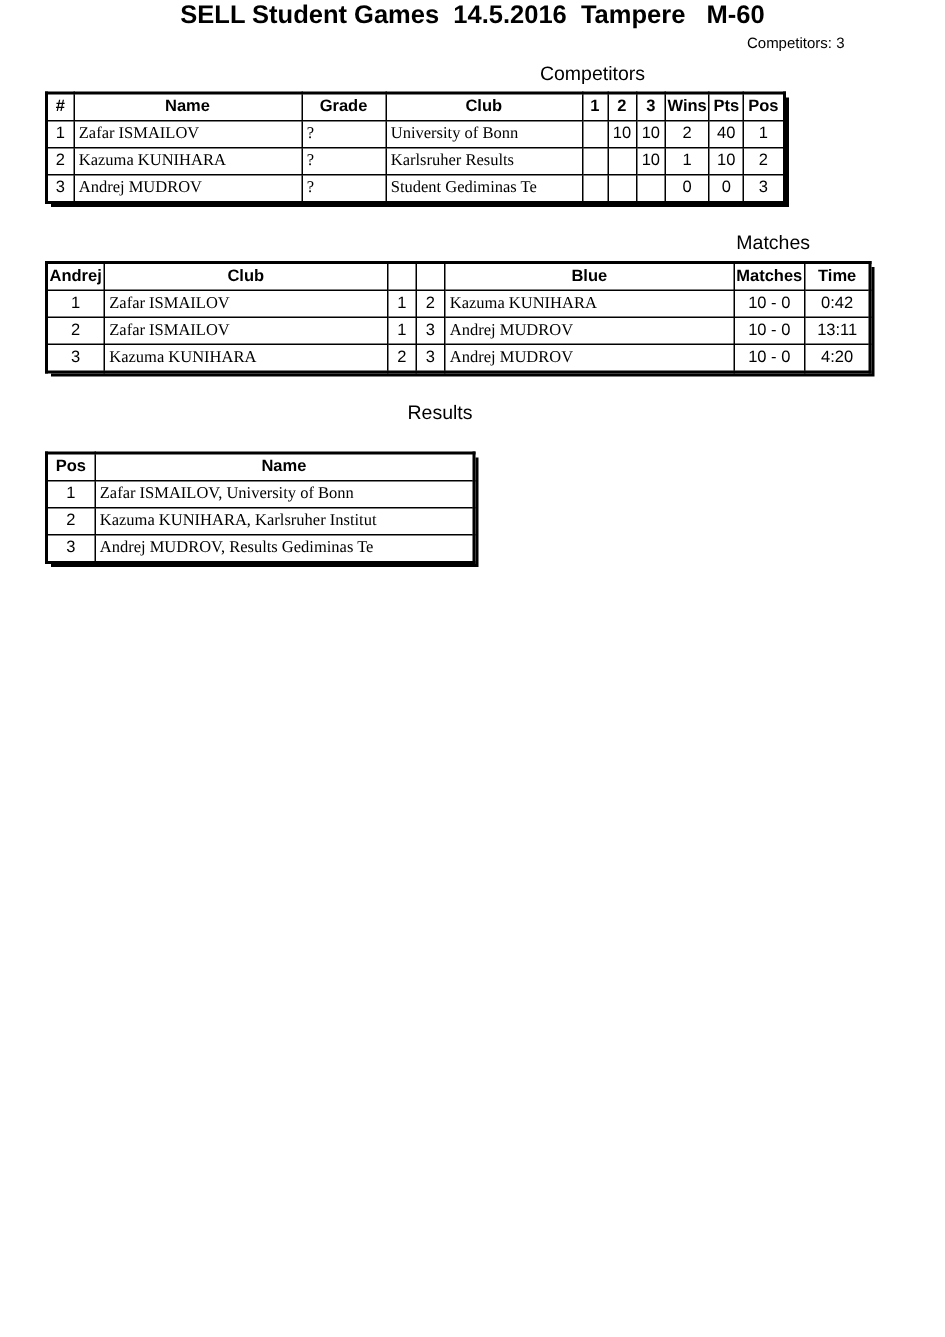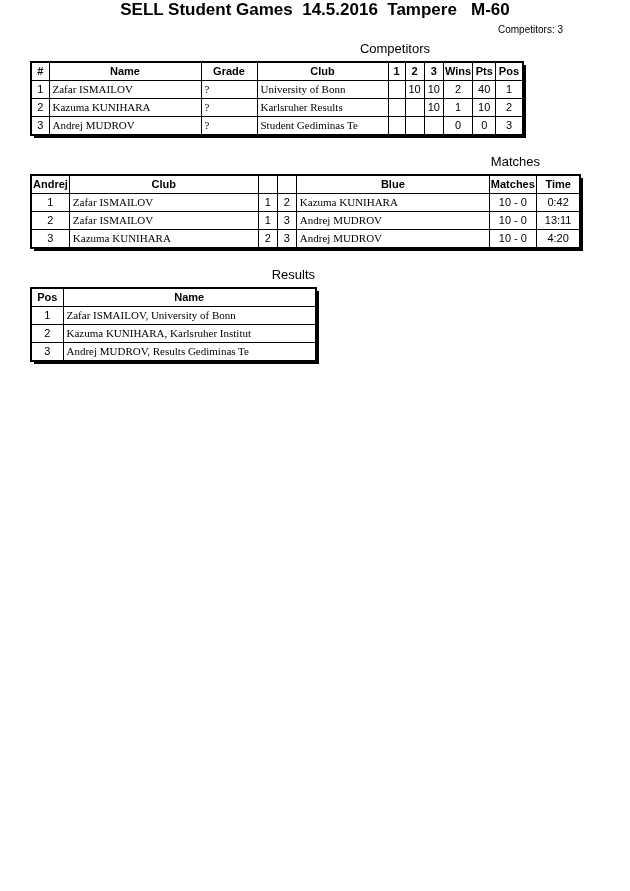--- a/index.html
+++ b/index.html
@@ -28,21 +28,21 @@
   }
 
   .heading {
     margin-left: 30px;
     text-align: right;
     font-size: 13px;
     font-weight: normal;
   }
   .comp-heading   { width: 400px; margin-top: 6px;  margin-bottom: 5px; }
   .match-heading  { width: 510px; margin-top: 18px; margin-bottom: 5px; }
-  .result-heading { width: 285px; margin-top: 18px; margin-bottom: 5px; }
+  .result-heading { width: 285px; margin-top: 18px; margin-bottom: 19px; }
 
   table.sheet {
     margin-left: 30px;
     border-collapse: collapse;
     table-layout: fixed;
     border: 2px solid #000;
     box-shadow: 3px 3px 0 -1px #000;
     background: #fff;
   }
   table.sheet th, table.sheet td {

